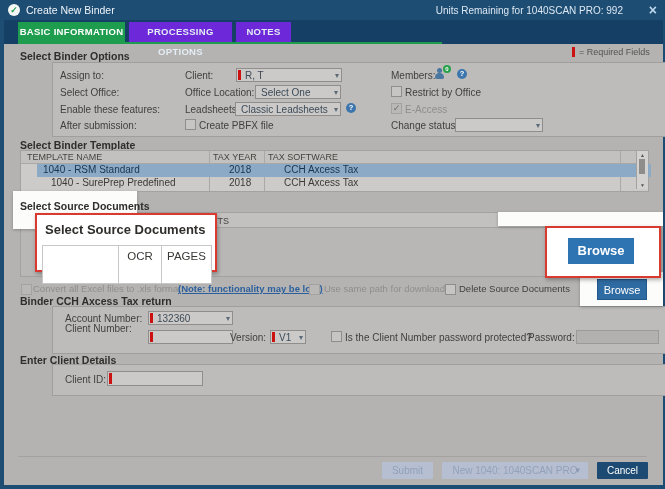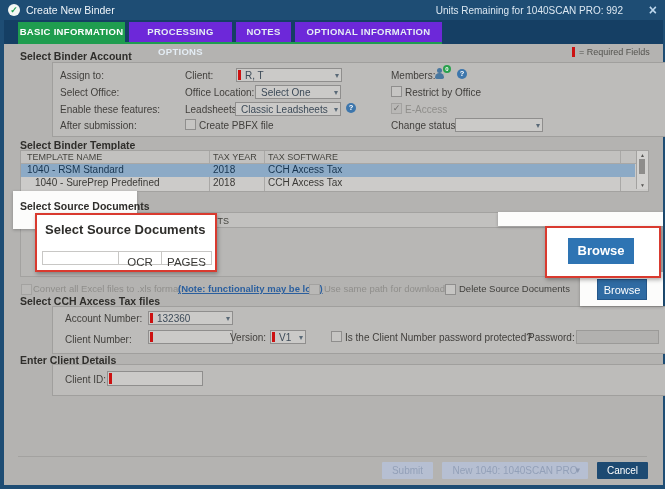--- a/index.html
+++ b/index.html
@@ -48,34 +48,34 @@
   .person::before{content:"";position:absolute;left:3px;top:0;width:5px;height:5px;border-radius:50%;background:#49779f;}
   .person::after{content:"";position:absolute;left:1px;top:5px;width:9px;height:6px;border-radius:5px 5px 2px 2px;background:#49779f;}
   .badge{position:absolute;right:-5px;top:-3px;width:8px;height:8px;border-radius:50%;background:#2aa14d;
     color:#fff;font-size:6px;line-height:8px;text-align:center;font-weight:bold;}
   .help{width:10px;height:10px;border-radius:50%;background:#3d76ac;color:#fff;font-size:7.5px;
     line-height:10px;text-align:center;font-weight:bold;}
   
   #tpl-table{left:20px;top:150px;width:627px;height:40px;border:1px solid #a3a2a0;background:#cccbc9;}
   .tbl-hdr{left:0;top:0;width:625px;height:12px;background:#c2c1bf;border-bottom:1px solid #a9a8a6;
     font-size:9px;color:#45443f;}
-  .tbl-row{left:0;width:614px;height:13px;font-size:10px;color:#3b3a37;}
+  .tbl-row{left:16px;width:614px;height:13px;font-size:10px;color:#3b3a37;}
   .tbl-row.selected{background:#8caac6;color:#17344f;}
   .cdiv{top:0;bottom:0;width:1px;background:#a9a8a6;}
   #tpl-scroll{right:0;top:0;width:11px;height:38px;background:#d3d2d0;border-left:1px solid #a3a2a0;}
   .scr-arrow{left:0;width:11px;text-align:center;font-size:5px;color:#565553;}
   #tpl-thumb{left:2px;top:8px;width:6px;height:15px;background:#8e8d8b;}
   
   #sd-hdr{left:20px;top:212px;width:627px;height:16px;background:#c2c1bf;border:1px solid #a3a2a0;box-sizing:border-box;}
   #sd-body{left:20px;top:228px;width:627px;height:49px;background:#b8b7b5;border:1px solid #a3a2a0;border-top:none;box-sizing:border-box;}
   .link{font-size:9.5px;font-weight:bold;color:#2b5f9e;text-decoration:underline;white-space:nowrap;}
   
   .patch{background:#fcfcfb;box-shadow:0 1px 3px rgba(0,0,0,.25);z-index:5;}
   .callout{background:#ffffff;border:2px solid #d93a2f;box-shadow:1px 2px 4px rgba(0,0,0,.3);z-index:7;}
-  .co-cell{top:36px;height:14px;border:1px solid #c8c7c5;box-sizing:border-box;background:#fff;
+  .co-cell{top:30px;height:39px;border:1px solid #c8c7c5;box-sizing:border-box;background:#fff;
     font-size:11.5px;color:#3a3936;text-align:center;line-height:20px;}
   .btn-blue{background:#2e74b3;color:#fff;text-align:center;}
   
   #footer-divider{left:18px;top:456px;width:629px;height:1px;background:#a3a2a0;}
   .fbtn{height:17px;font-size:10px;text-align:center;line-height:17px;border-radius:1px;}
   .fbtn.disabled{background:#b6bfd2;color:#93a0b8;}
   #cancel-btn{background:#1d4a72;color:#ffffff;}
 </style>
 </head>
 <body>
@@ -86,32 +86,31 @@
     <div id="title-icon" class="abs">✓</div>
     <div id="title-text" class="abs">Create New Binder</div>
     <div id="units-text" class="abs">Units Remaining for 1040SCAN PRO: 992</div>
     <div id="close-x" class="abs">×</div>
   </div>
 
   <div id="tabstrip" class="abs">
     <div class="tab active" style="left:18px;width:107px;">BASIC INFORMATION</div>
     <div class="tab" style="left:129px;width:103px;">PROCESSING OPTIONS</div>
     <div class="tab" style="left:236px;width:55px;">NOTES</div>
-    <div class="tab" style="left:295px;width:147px;">OPTIONAL INFORMATION</div>
     <div id="tab-underline" class="abs"></div>
   </div>
 
   <div id="border-left" class="abs"></div>
   <div id="border-right" class="abs"></div>
   <div id="border-bottom" class="abs"></div>
 
   <div class="abs" style="left:572px;top:47px;width:3px;height:10px;background:#cc1111;"></div>
   <div class="abs lbl" style="left:579px;top:47px;font-size:9px;color:#54534f;">= Required Fields</div>
 
-  <div class="abs sec" style="left:20px;top:50px;">Select Binder Account</div>
+  <div class="abs sec" style="left:20px;top:50px;">Select Binder Options</div>
   <div class="abs gbox" style="left:20px;top:62px;width:627px;height:73px;">
 
     <div class="abs lbl" style="left:7px;top:7px;">Assign to:</div>
     <div class="abs lbl" style="left:132px;top:7px;">Client:</div>
     <div class="abs dd req" style="left:183px;top:5px;width:106px;padding-left:8px;">
       <span>R, T</span>
       <span class="chev">▾</span>
     </div>
     <div class="abs lbl" style="left:338px;top:7px;">Members:</div>
     <div class="abs person" style="left:381px;top:5px;">
@@ -182,28 +181,28 @@
   <div id="sd-body" class="abs"></div>
 
   <div class="abs cb dim" style="left:21px;top:284px;"></div>
   <div class="abs lbl dim small" style="left:33px;top:283px;">Convert all Excel files to .xls format</div>
   <div class="abs link" style="left:178px;top:283px;">(Note: functionality may be lost)</div>
   <div class="abs cb dim" style="left:309px;top:284px;"></div>
   <div class="abs lbl dim small" style="left:324px;top:283px;">Use same path for download</div>
   <div class="abs cb" style="left:445px;top:284px;"></div>
   <div class="abs lbl small" style="left:459px;top:283px;color:#3f3e3b;">Delete Source Documents</div>
 
-  <div class="abs sec" style="left:20px;top:295px;">Select CCH Axcess Tax files</div>
+  <div class="abs sec" style="left:20px;top:295px;">Binder CCH Axcess Tax return</div>
   <div class="abs gbox" style="left:20px;top:306px;width:627px;height:46px;">
     <div class="abs lbl" style="left:12px;top:6px;">Account Number:</div>
     <div class="abs dd req" style="left:95px;top:4px;width:85px;padding-left:8px;">
       <span>132360</span>
       <span class="chev">▾</span>
     </div>
-    <div class="abs lbl" style="left:12px;top:27px;text-align:center;">Client Number:</div>
+    <div class="abs lbl" style="left:12px;top:16px;text-align:center;">Client Number:</div>
     <div class="abs inp req" style="left:95px;top:23px;width:85px;padding-left:8px;">
       <span></span>
     </div>
     <div class="abs lbl" style="left:177px;top:25px;">Version:</div>
     <div class="abs dd req" style="left:217px;top:23px;width:36px;padding-left:8px;">
       <span>V1</span>
       <span class="chev">▾</span>
     </div>
     <div class="abs cb" style="left:278px;top:24px;"></div>
     <div class="abs lbl" style="left:292px;top:25px;">Is the Client Number password protected?</div>

